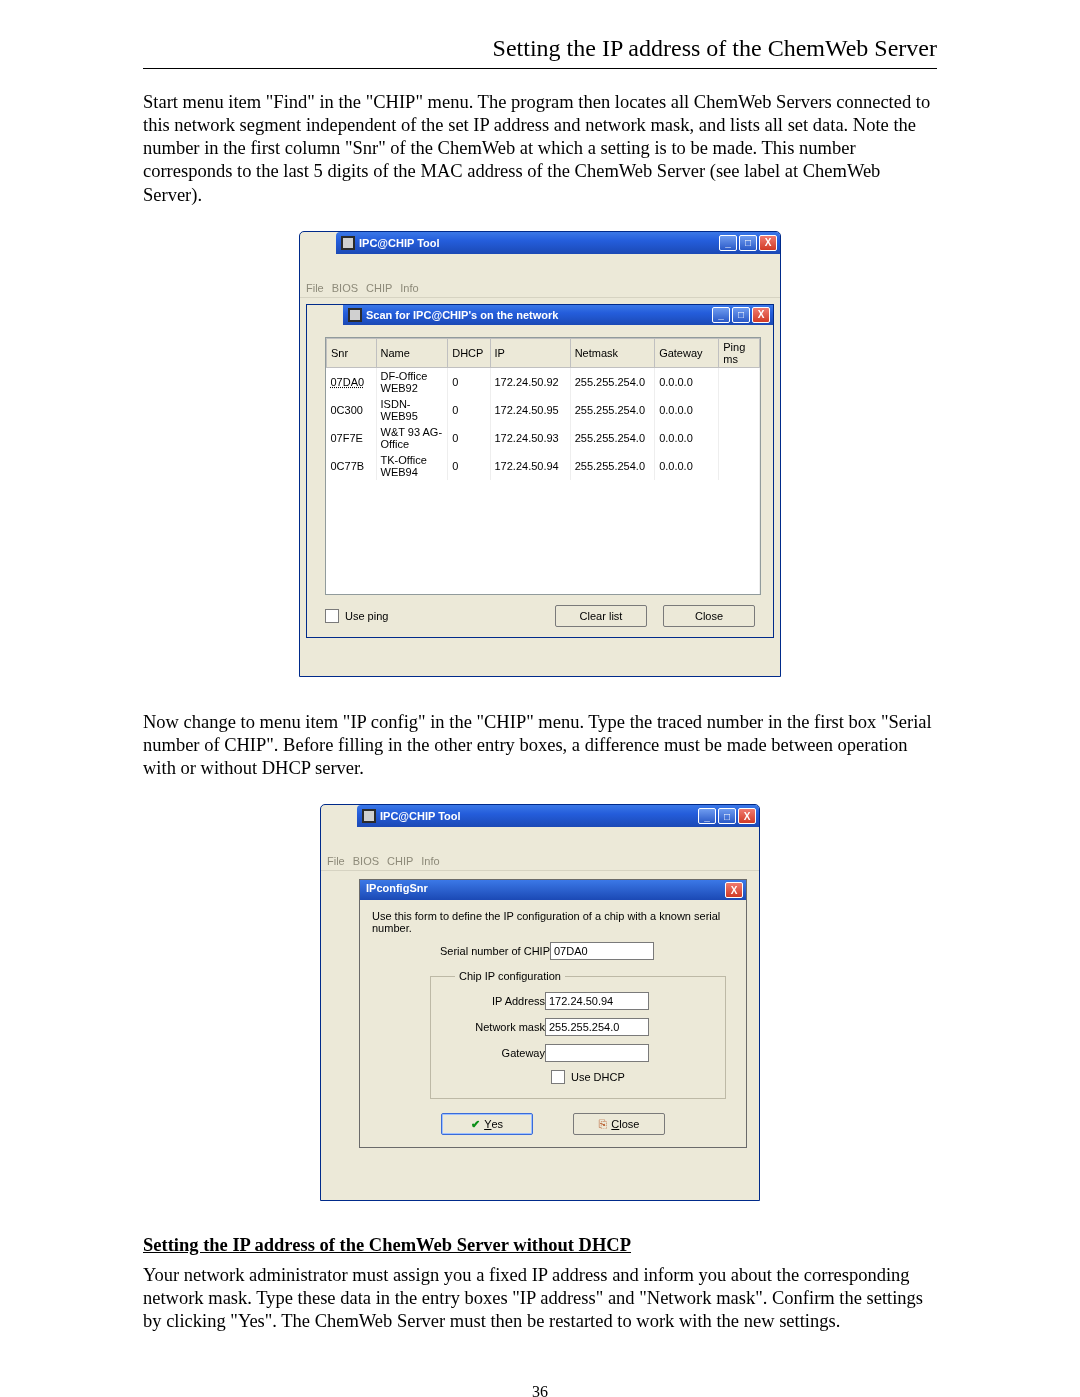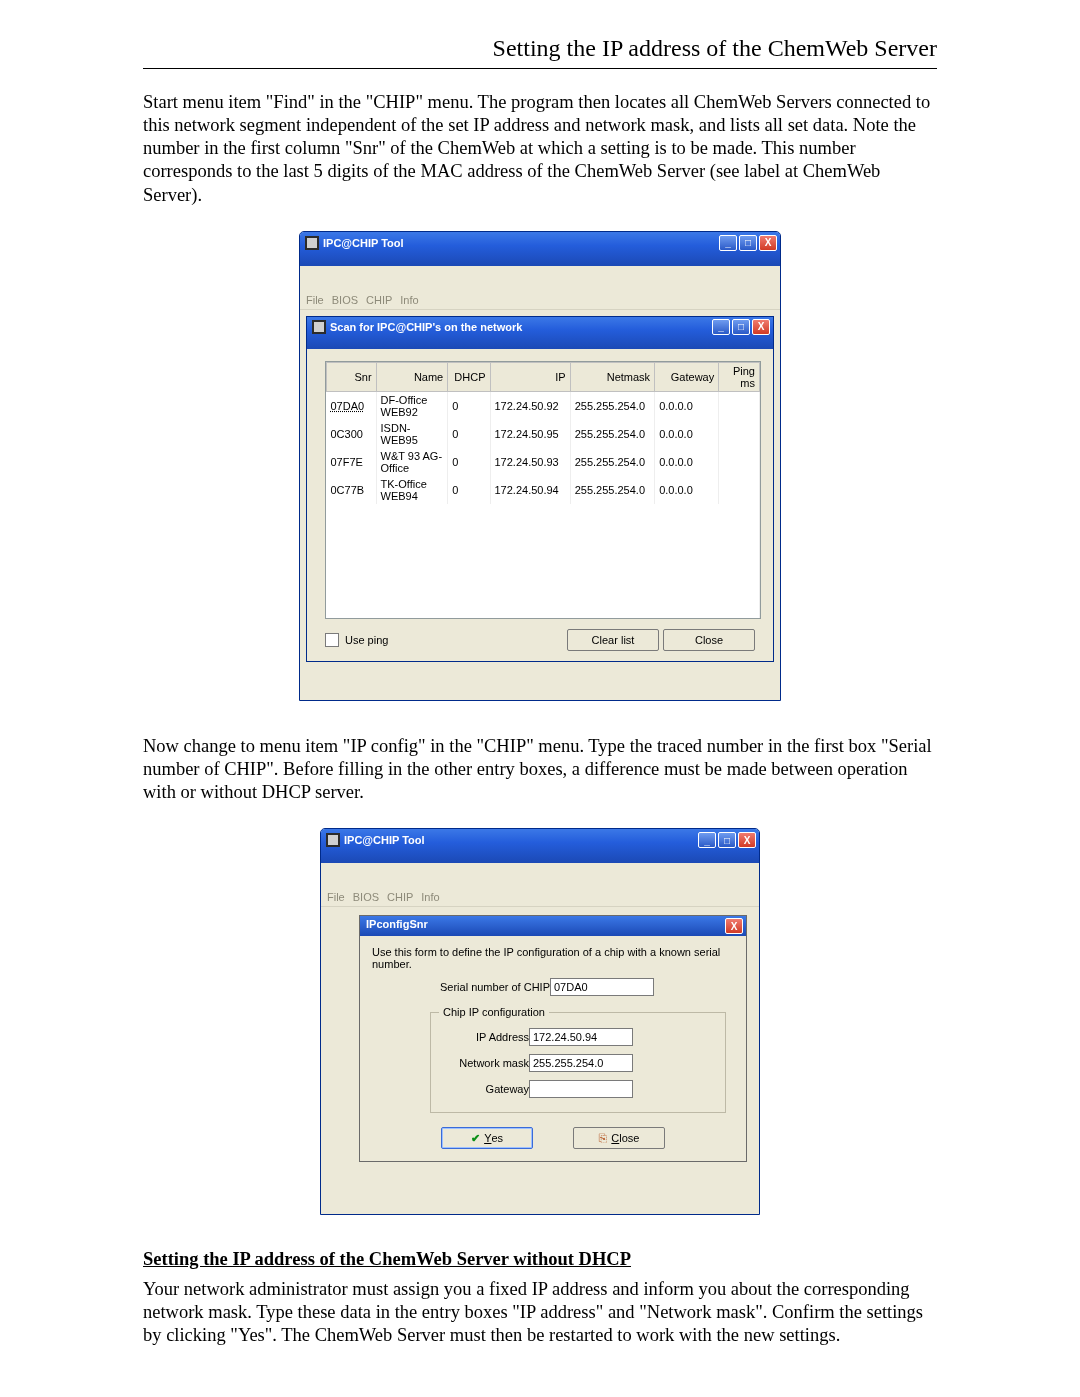--- a/index.html
+++ b/index.html
@@ -34,23 +34,24 @@
   }
   
   .win {
     border: 1px solid #002a8a;
     border-radius: 5px 5px 0 0;
     background: #ece9d8;
   }
   .titlebar {
     display: flex; align-items: center;
     height: 22px;
-    padding: 0 3px 12px 5px;
+    padding: 0 3px 0 5px;
     background: linear-gradient(to bottom,#3b78e7 0%,#245ddb 40%,#1b49b5 100%);
     border-radius: 4px 4px 0 0;
+    margin-left: 36px;
   }
   .titlebar .app-icon {
     width: 14px; height: 14px; margin-right: 4px;
     background: #2b2b2b;
     position: relative;
   }
   .titlebar .app-icon::after{
     content:""; position:absolute; inset:2px; background:#d0d0d0;
   }
   .titlebar .title {
@@ -89,21 +90,21 @@
     margin: 12px 12px 6px 18px;
     background: #fff;
     border: 1px solid #919b9c;
   }
   table.scan {
     width: 100%;
     border-collapse: collapse;
     font-family: Tahoma, sans-serif; font-size: 11px;
   }
   table.scan th {
-    text-align: right; font-weight: normal;
+    text-align: left; font-weight: normal;
     background: #ece9d8;
     border: 1px solid #c0c0c0;
     padding: 2px 4px;
   }
   table.scan td {
     padding: 2px 4px;
     border-right: 1px solid #eee;
   }
   table.scan tr.sel td:first-child { text-decoration: underline dotted; }
   .blank-rows { height: 110px; }
@@ -119,21 +120,21 @@
     width: 12px; height: 12px; border: 1px solid #7a7a7a; background: #fff;
   }
   .btn {
     min-width: 70px; height: 20px; padding: 0 10px;
     background: #ece9d8; border: 1px solid #7a7a7a;
     font-family: Tahoma, sans-serif; font-size: 11px;
     display: inline-flex; align-items: center; justify-content: center;
     border-radius: 2px;
   }
   .btn.primary { border: 1px solid #3a6bd8; box-shadow: inset 0 0 0 1px #9ec1ff; }
-  .right-btns { display: flex; gap: 4px; }
+  .right-btns { display: flex; gap: 16px; }
   .outer-footer { height: 30px; }
 
   
   .win2 {
     width: 438px;
     border: 1px solid #002a8a;
     border-radius: 5px 5px 0 0;
     background: #ece9d8;
   }
   .win2 .menubar { color:#8d8a79; }
@@ -166,21 +167,21 @@
   .form-row label { width: 120px; text-align:right; }
   .form-row input[type=text] {
     width: 96px; height:16px;
     border:1px solid #7a7a7a; padding:0 3px;
     font-family: Tahoma, sans-serif; font-size:11px;
     background:#fff;
   }
   fieldset.grp {
     margin: 6px 20px 8px 70px;
     border:1px solid #bdb9a6;
-    padding: 6px 8px 10px 8px;
+    padding: 6px 8px 10px 24px;
     font-family: Tahoma, sans-serif; font-size: 11px;
   }
   fieldset.grp legend { padding: 0 4px; }
   .center-btns { display:flex; justify-content:center; gap:40px; padding:6px 0 12px 0; }
   .btn .chk { color: #0b8f17; font-weight:bold; margin-right:4px; }
   .btn .dr { color: #b3521f; margin-right:4px; }
   .u { text-decoration: underline; }
 
   h3.subhead {
     font-size: 18.5px; font-family: "Times New Roman", serif;
@@ -346,20 +347,26 @@
               <label style="width:78px">IP Address</label>
               <input type="text" value="172.24.50.94" style="">
             </div>
             <div class="form-row">
               <label style="width:78px">Network mask</label>
               <input type="text" value="255.255.254.0" style="">
             </div>
             <div class="form-row">
               <label style="width:78px">Gateway</label>
               <input type="text" value="" style="">
+            </div>
+            <div class="form-row" style="padding-left:96px">
+              <span class="checkbox">
+                <span class="box"></span>
+                <span>Use DHCP</span>
+              </span>
             </div>
           </fieldset>
 
           <div class="center-btns">
             <span class="btn primary">
               <span class="chk">✔</span>
               <span class="u">Y</span>
                 <span>es</span>
             </span>
             <span class="btn">

